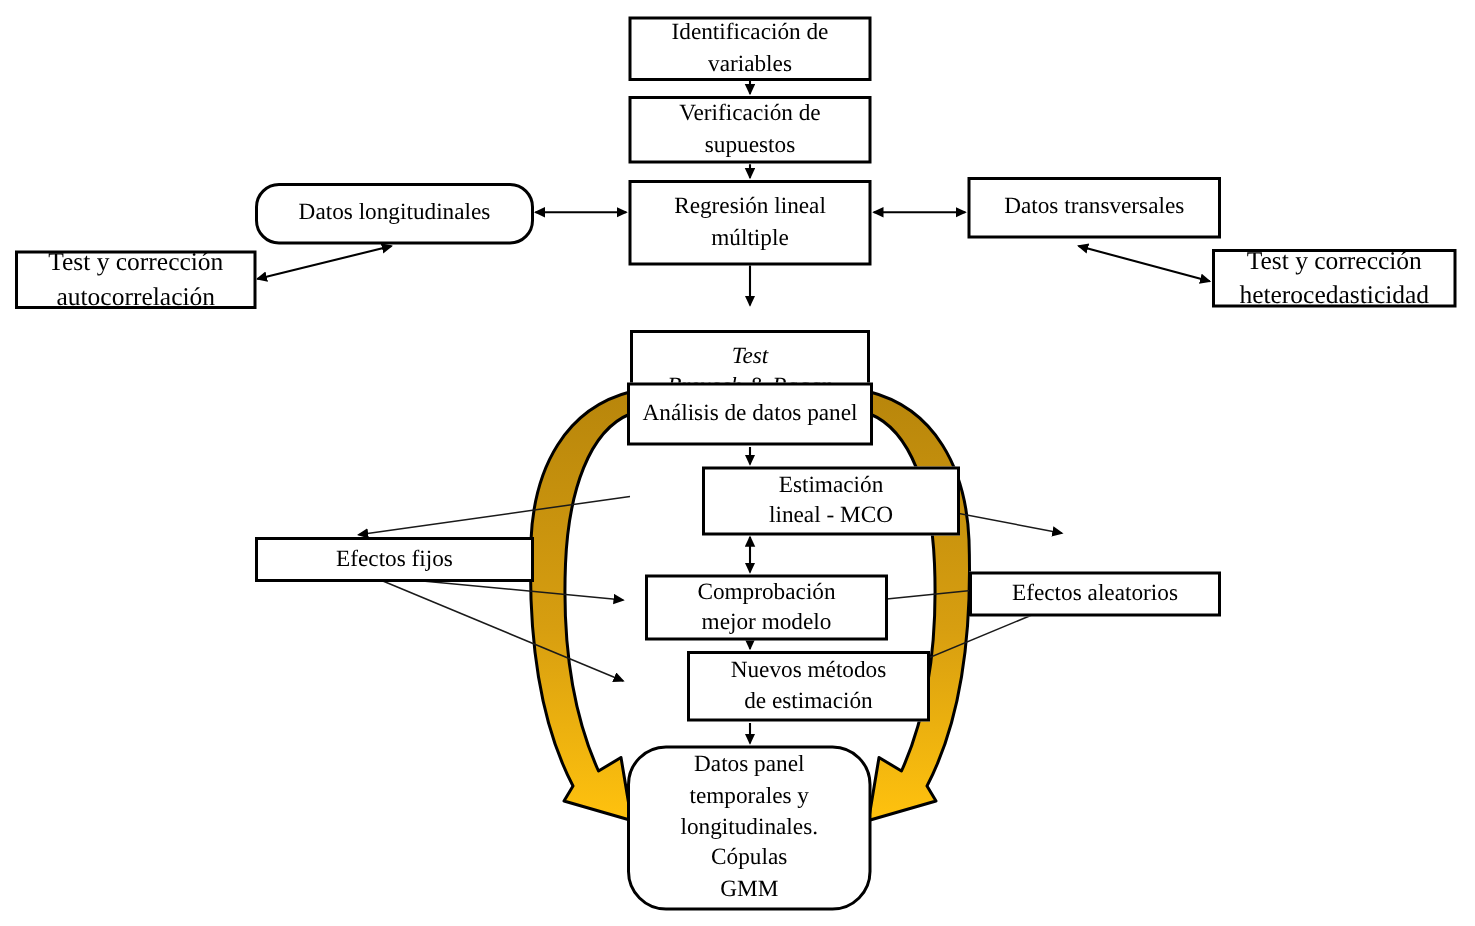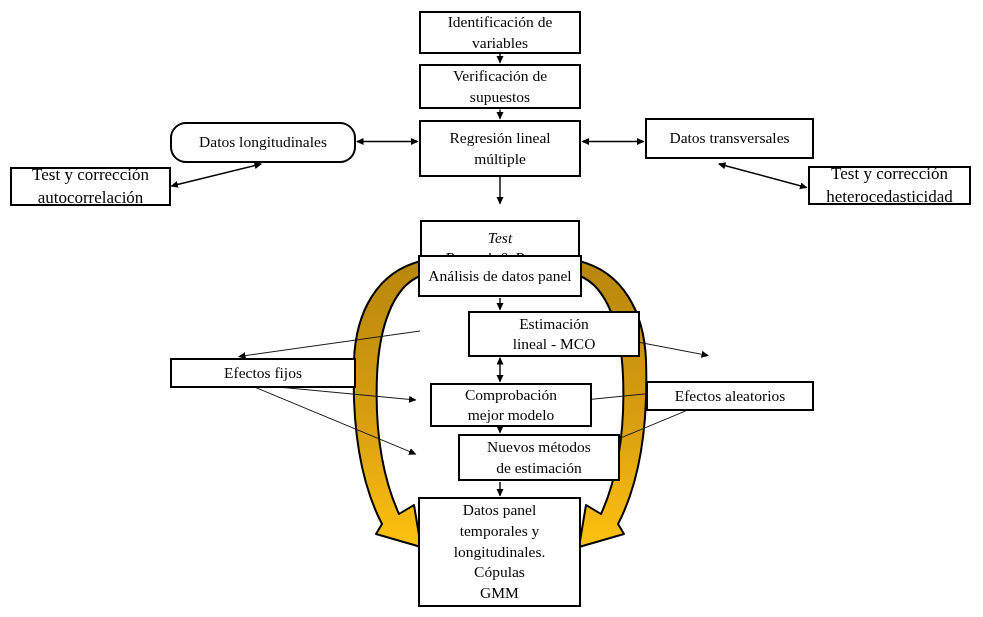--- a/index.html
+++ b/index.html
@@ -34,21 +34,21 @@
   #n-test-auto{left:10px;top:167px;width:161px;height:39px;}
   #n-datos-trans{left:645px;top:118px;width:169px;height:41px;}
   #n-test-hetero{left:808px;top:166px;width:163px;height:39px;}
   #n-test-bp{left:420px;top:220px;width:160px;height:56px;font-style:italic;}
   #n-analisis{left:418px;top:255px;width:164px;height:42px;}
   #n-estimacion{left:420px;top:311px;width:172px;height:46px;margin-left:48px;}
   #n-efectos-fijos{left:170px;top:358px;width:186px;height:25px;}
   #n-efectos-aleatorios{left:646px;top:357px;width:168px;height:25px;margin-top:24px;}
   #n-comprobacion{left:418px;top:383px;width:162px;height:44px;margin-left:12px;}
   #n-nuevos{left:418px;top:434px;width:162px;height:47px;margin-left:40px;}
-  #n-datos-panel{left:418px;top:497px;width:163px;height:110px;}
+  #n-datos-panel{left:418px;top:497px;width:163px;height:110px;border-radius:26px;}
 </style>
 </head>
 <body>
 
 <div id="stage">
 
   <svg id="connector-layer" viewBox="0 0 983 617" xmlns="http://www.w3.org/2000/svg">
     <defs>
       <marker id="ah" markerUnits="userSpaceOnUse" markerWidth="9" markerHeight="9" refX="6.5" refY="3.5" orient="auto">
         <path d="M0,0 L7.5,3.5 L0,7 Z" fill="#000000"></path>

